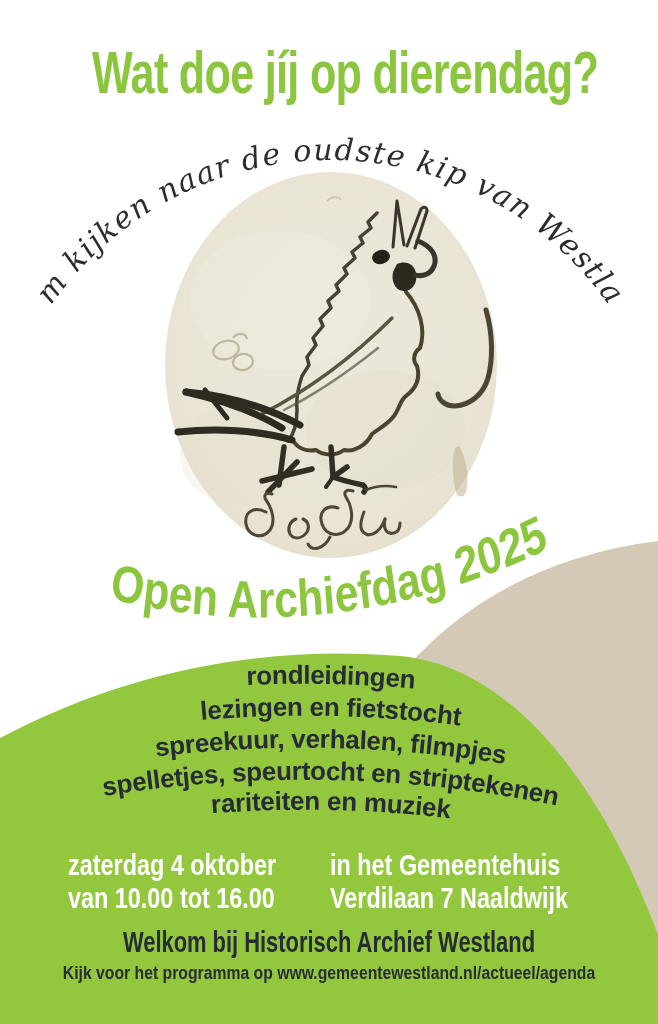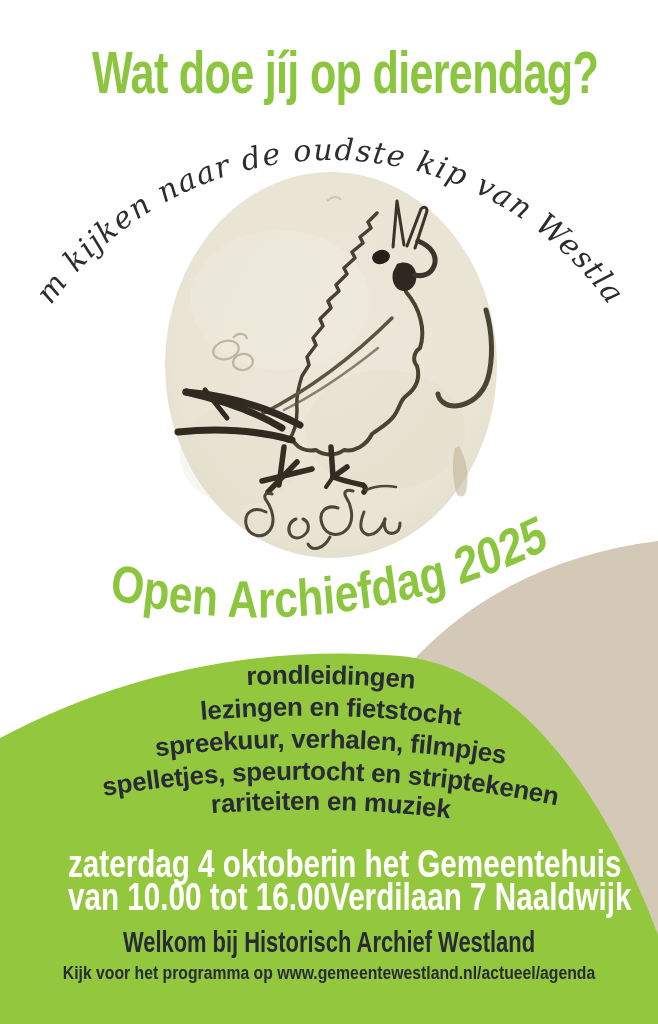--- a/index.html
+++ b/index.html
@@ -11,21 +11,21 @@
   .poster svg.bg { position:absolute; inset:0; display:block; }
 
   .title {
     position:absolute; top:42px; left:0; width:100%;
     text-align:center; font-size:60px; font-weight:700;
     color:#8bc63e; letter-spacing:-1px; line-height:62px;
     transform:scaleX(.72); white-space:nowrap;
   }
   .when-where {
     position:absolute; top:848px; left:0; width:658px; height:70px;
-    color:#ffffff; font-weight:700; font-size:38px; line-height:33px;
+    color:#ffffff; font-weight:700; font-size:30px; line-height:33px;
   }
   .col { position:absolute; top:0; transform:scaleX(.78); transform-origin:left top; white-space:nowrap; }
   .col.when  { left:68px; }
   .col.where { left:330px; }
   .welcome {
     position:absolute; top:925px; left:0; width:100%;
     text-align:center; font-size:30px; font-weight:700;
     color:#272b36; transform:scaleX(.73); white-space:nowrap;
   }
   .info {

